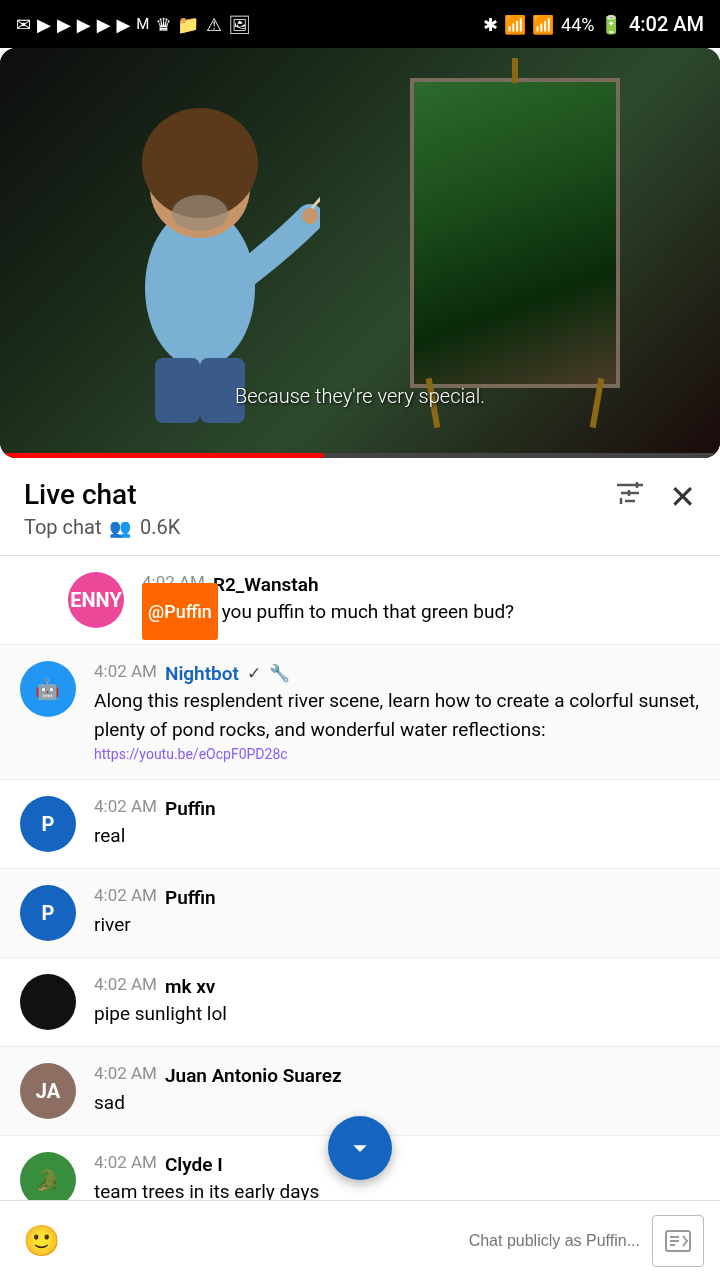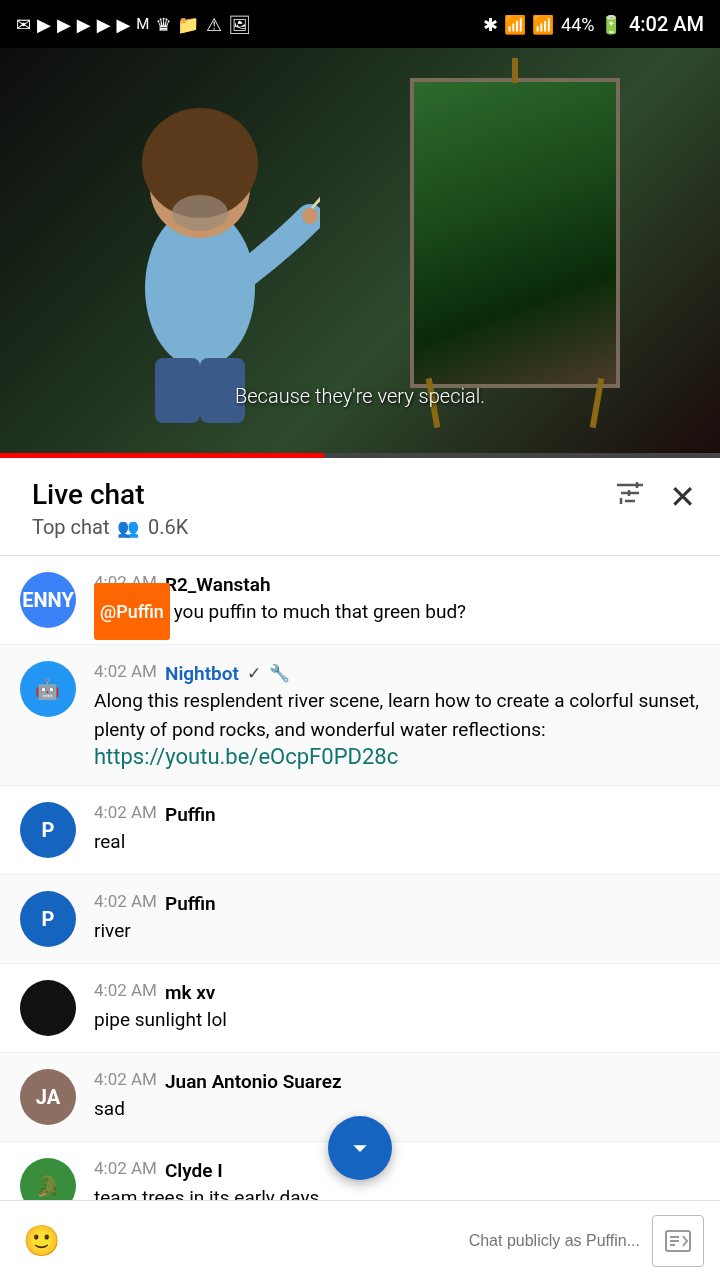--- a/index.html
+++ b/index.html
@@ -21,20 +21,21 @@
     .status-left { display: flex; align-items: center; gap: 6px; }
     .status-right { display: flex; align-items: center; gap: 6px; font-size: 18px; }
 
     
     .video-container {
       width: 720px;
       height: 410px;
       background: #1a0a0a;
       position: relative;
       overflow: hidden;
+      border-radius: 16px;
     }
     .video-bg {
       width: 100%;
       height: 100%;
       background: linear-gradient(135deg, #0d0d0d 0%, #1a2a1a 30%, #2d4a2d 60%, #1a0a0a 100%);
       position: relative;
     }
     .video-subtitle {
       position: absolute;
       bottom: 50px;
@@ -58,21 +59,21 @@
     .video-progress-fill {
       height: 100%;
       background: #ff0000;
       width: 45%;
     }
 
     
     .chat-header {
       width: 720px;
       background: #fff;
-      padding: 20px 24px 16px 32px;
+      padding: 20px 24px 16px 24px;
       border-bottom: 1px solid #e0e0e0;
       display: flex;
       align-items: flex-start;
       justify-content: space-between;
     }
     .chat-title-block { display: flex; flex-direction: column; gap: 4px; }
     .chat-title { font-size: 28px; font-weight: 500; color: #030303; }
     .chat-sub { display: flex; align-items: center; gap: 8px; font-size: 20px; color: #555; }
     .chat-header-icons { display: flex; align-items: center; gap: 24px; }
     .header-icon { font-size: 28px; color: #555; cursor: pointer; }
@@ -104,21 +105,21 @@
       font-weight: bold;
       color: #fff;
       overflow: hidden;
     }
 
     .chat-content { flex: 1; }
     .chat-meta { font-size: 17px; color: #909090; margin-bottom: 4px; }
     .chat-username { font-size: 19px; font-weight: 600; color: #030303; }
     .chat-username.nightbot { color: #1565C0; }
     .chat-text { font-size: 19px; color: #030303; line-height: 1.5; }
-    .chat-link { color: #0f766e; text-decoration: none; font-size: 22px; }
+    .chat-link { color: #8b5cf6; text-decoration: none; font-size: 14px; }
     .mention-tag {
       background: #ff6600;
       color: #fff;
       border-radius: 3px;
       padding: 18px 6px;
       font-size: 18px;
       font-weight: 500;
     }
     .verified-icon { color: #444; font-size: 17px; }
     .wrench-icon { font-size: 17px; }
@@ -280,21 +281,21 @@
         <line x1="14" y1="10" x2="14" y2="16" stroke="#555" stroke-width="2.5"></line>
         <line x1="6" y1="18" x2="6" y2="24" stroke="#555" stroke-width="2.5"></line>
       </svg>
     </span>
     <span class="header-icon" style="font-size:32px; font-weight:300; color:#333;">✕</span>
   </div>
 </div>
 
 <div class="chat-list" id="chat-list" style="padding-bottom: 90px;">
 <div class="chat-item">
-      <div class="avatar" style="background: #3b82f6;">ENNY</div>
+      <div class="avatar" style="background: #ec4899; margin-left: 48px;">ENNY</div>
       <div class="chat-content">
         <div class="inline-meta">
     <span class="chat-meta">4:02 AM</span>
     <span class="chat-username">R2_Wanstah</span>
         </div>
         <div><span class="mention-tag">@Puffin</span> <span class="chat-text">you puffin to much that green bud?</span></div>
       </div>
     </div>
     <div class="chat-item">
       <div class="avatar" style="background: rgb(33, 150, 243);">🤖</div>

